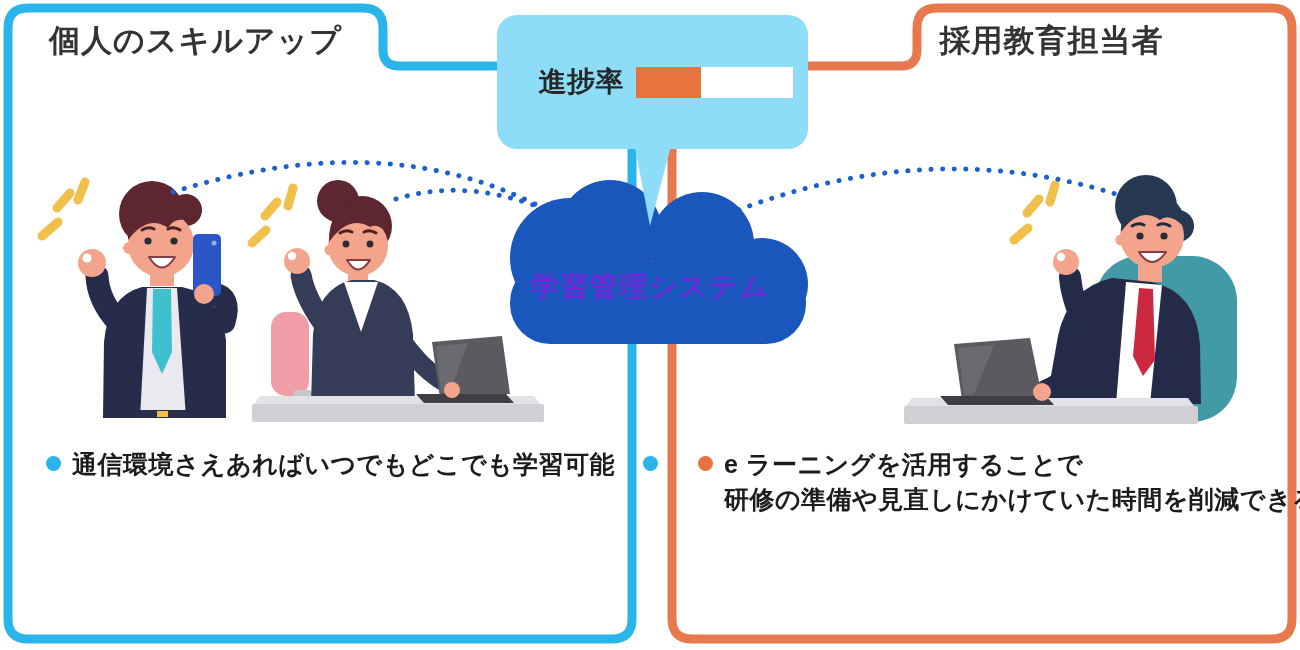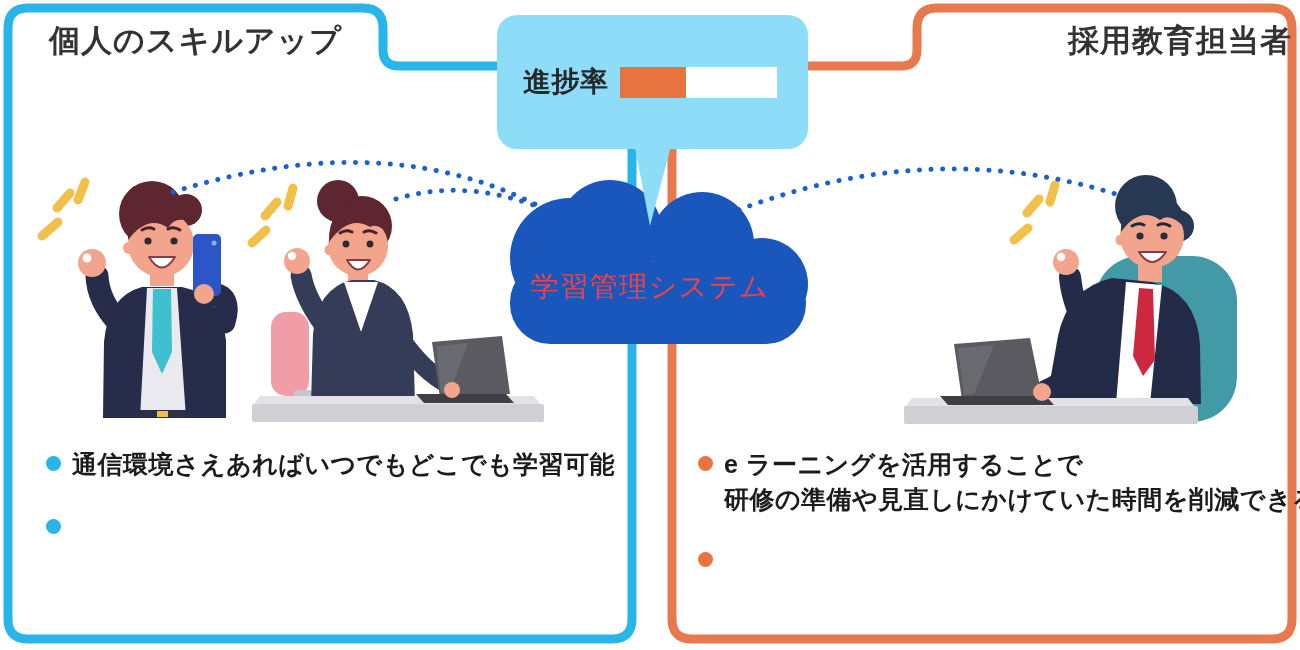--- a/index.html
+++ b/index.html
@@ -8,43 +8,43 @@
     font-family:"Liberation Sans","DejaVu Sans",sans-serif;
     background:#ffffff;
   }
   .stage svg{position:absolute;left:0;top:0;}
   .panel-title{
     position:absolute;top:21px;height:40px;line-height:40px;
     text-align:center;font-size:31px;font-weight:bold;color:#333333;
     letter-spacing:1px;white-space:nowrap;
   }
   .panel-title.left{left:8px;width:375px;}
-  .panel-title.right{left:917px;width:375px;text-align:right;}
+  .panel-title.right{left:864px;width:375px;}
   .callout{
     position:absolute;left:497px;top:15px;width:311px;height:134px;
     background:#8EDDF8;border-radius:20px;
-    display:flex;flex-direction:column;justify-content:center;
+    display:flex;flex-direction:row;justify-content:center;
     gap:18px;box-sizing:border-box;padding-left:26px;
   }
   .callout-row{display:flex;align-items:center;}
   .callout-label{
     width:92px;font-size:28px;font-weight:bold;color:#272727;
     white-space:nowrap;flex:none;letter-spacing:0.5px;
   }
   .bar-track{
     width:157px;height:31px;background:#ffffff;flex:none;
     margin-left:5px;overflow:hidden;
   }
   .bar-fill{height:100%;background:#E7743F;width:0%;}
   .cloud-label{
     position:absolute;left:500px;top:270px;width:300px;height:34px;
-    text-align:center;font-size:28px;font-weight:normal;color:#ef4444;
+    text-align:center;font-size:28px;font-weight:bold;color:#6d28d9;
     letter-spacing:1.5px;line-height:34px;white-space:nowrap;
   }
-  .bullets{position:absolute;display:flex;flex-direction:column;}
+  .bullets{position:absolute;display:flex;}
   .bullets.left{left:46px;top:447px;gap:28px;}
   .bullets.right{left:698px;top:447px;gap:26px;}
   .bullet{display:flex;align-items:flex-start;}
   .bullet-dot{
     width:15px;height:15px;border-radius:50%;flex:none;
     margin-top:9px;margin-right:11px;
   }
   .bullets.left .bullet-dot{background:#29B4EA;}
   .bullets.right .bullet-dot{background:#E7743F;}
   .bullet-text{

